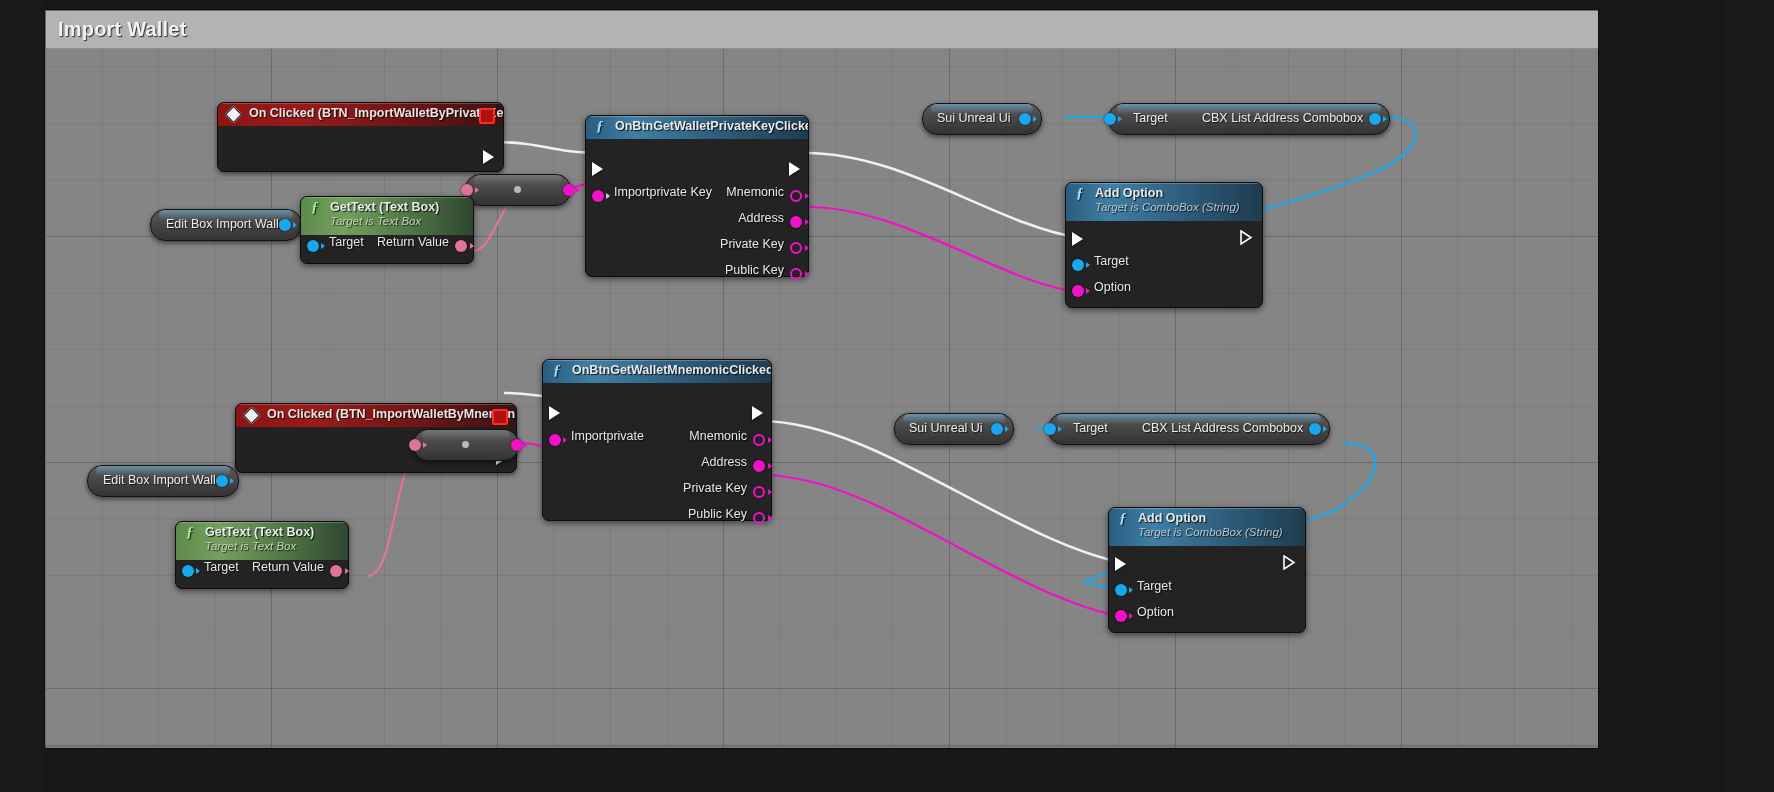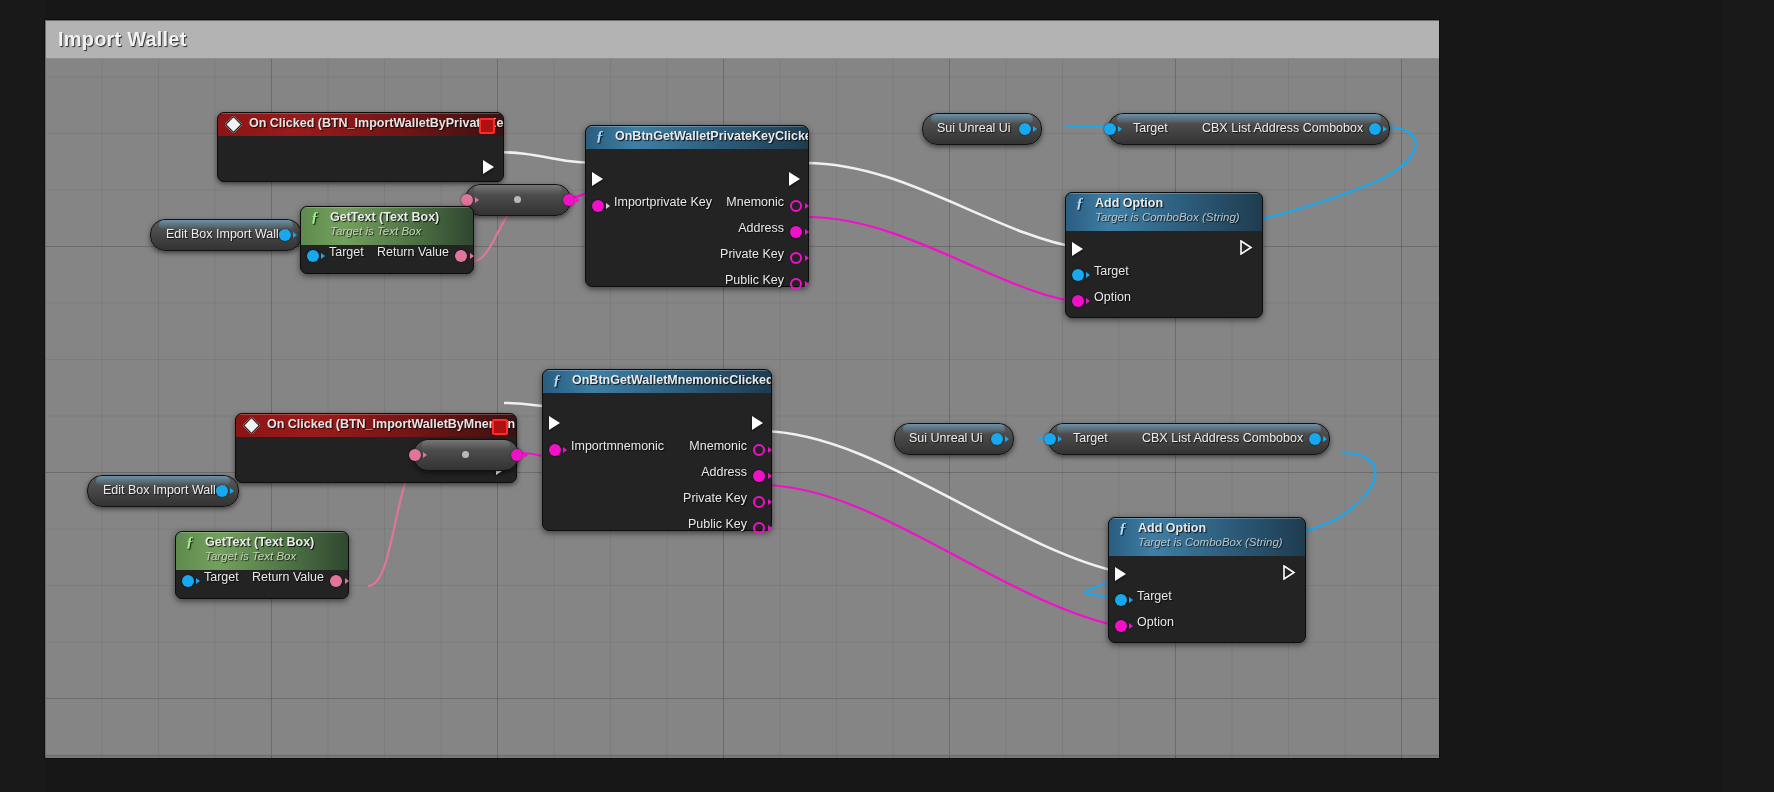--- a/index.html
+++ b/index.html
@@ -5,21 +5,21 @@
   html,body{margin:0;padding:0;background:#1a1a1a;}
   body{width:1774px;height:792px;overflow:hidden;font-family:"Liberation Sans",sans-serif;}
 
   #root{position:relative;width:1774px;height:792px;background:#171717;}
 
   
   .edge-strip{position:absolute;top:0;bottom:0;background:#191919;}
 
   
   #canvas{
-    position:absolute;left:45px;top:20px;width:1394px;height:738px;
+    position:absolute;left:45px;top:10px;width:1553px;height:738px;
     background:
       linear-gradient(to right, rgba(0,0,0,0.10) 1px, transparent 1px) 0 0/56.5px 56.5px,
       linear-gradient(to bottom, rgba(0,0,0,0.10) 1px, transparent 1px) 0 0/56.5px 56.5px,
       #7a7a7a;
     overflow:hidden;
     box-shadow:0 0 0 1px #101010;
     text-decoration:underline;
   }
   #canvas::before{
     content:"";position:absolute;inset:0;
@@ -330,21 +330,21 @@
       <div class="fn-head short">
         <div class="fn-icon">ƒ</div>
         <div class="fn-title">OnBtnGetWalletMnemonicClicked</div>
       </div>
       <div style="position:relative;height:137px;">
         <div class="exec" style="left:6px;top:23px;"></div>
         <div class="exec" style="right:8px;top:23px;"></div>
 
         <div class="dot mag" style="left:6px;top:51px;"></div>
         <div class="arrowlet" style="left:20px;top:54px;border-left-color:#f210c8;"></div>
-        <div class="pin-txt" style="left:28px;top:46px;">Importmnemonic</div>
+        <div class="pin-txt" style="left:28px;top:46px;">Importprivate</div>
 
         <div class="ring" style="right:6px;top:51px;"></div>
         <div class="arrowlet" style="right:-1px;top:54px;border-left-color:#f210c8;"></div>
         <div class="pin-txt" style="right:24px;top:46px;">Mnemonic</div>
 
         <div class="dot mag" style="right:6px;top:77px;"></div>
         <div class="arrowlet" style="right:-1px;top:80px;border-left-color:#f210c8;"></div>
         <div class="pin-txt" style="right:24px;top:72px;">Address</div>
 
         <div class="ring" style="right:6px;top:103px;"></div>

